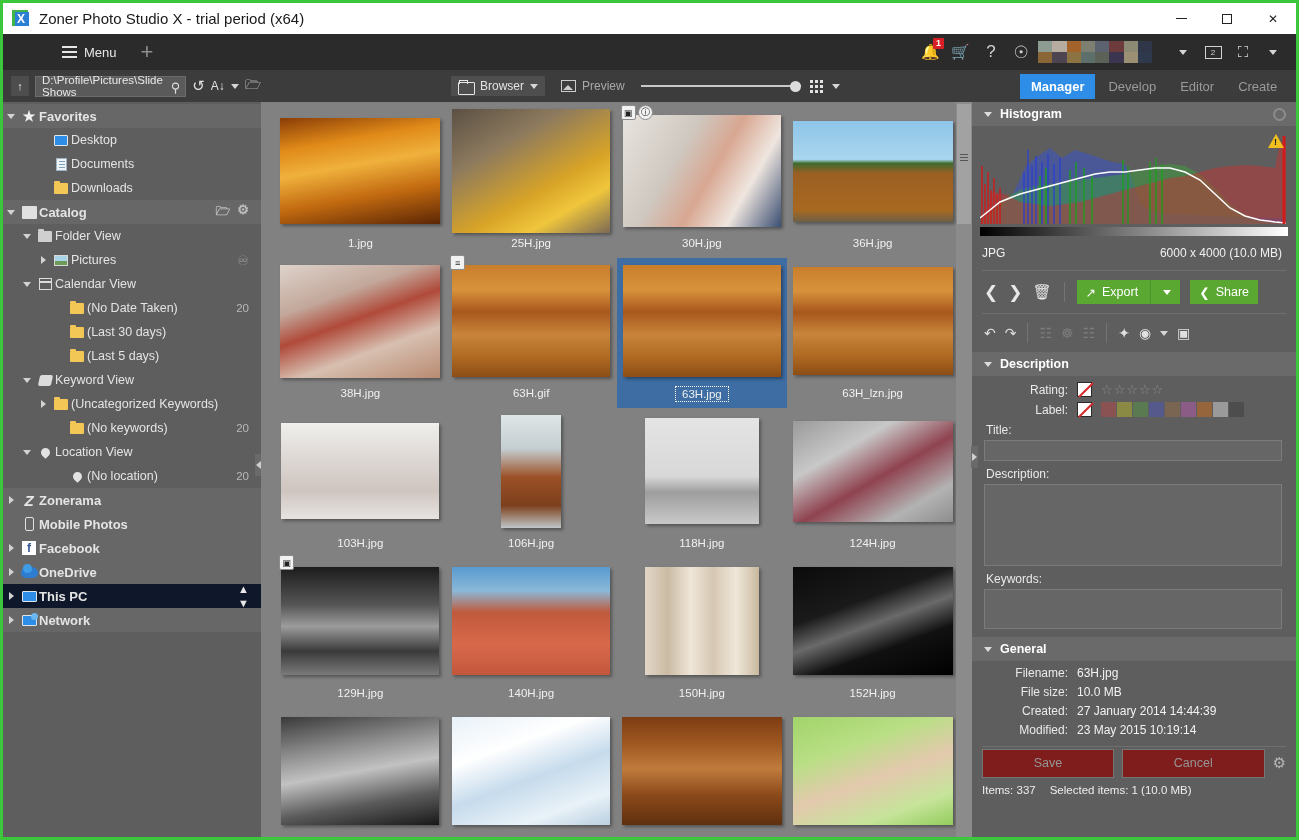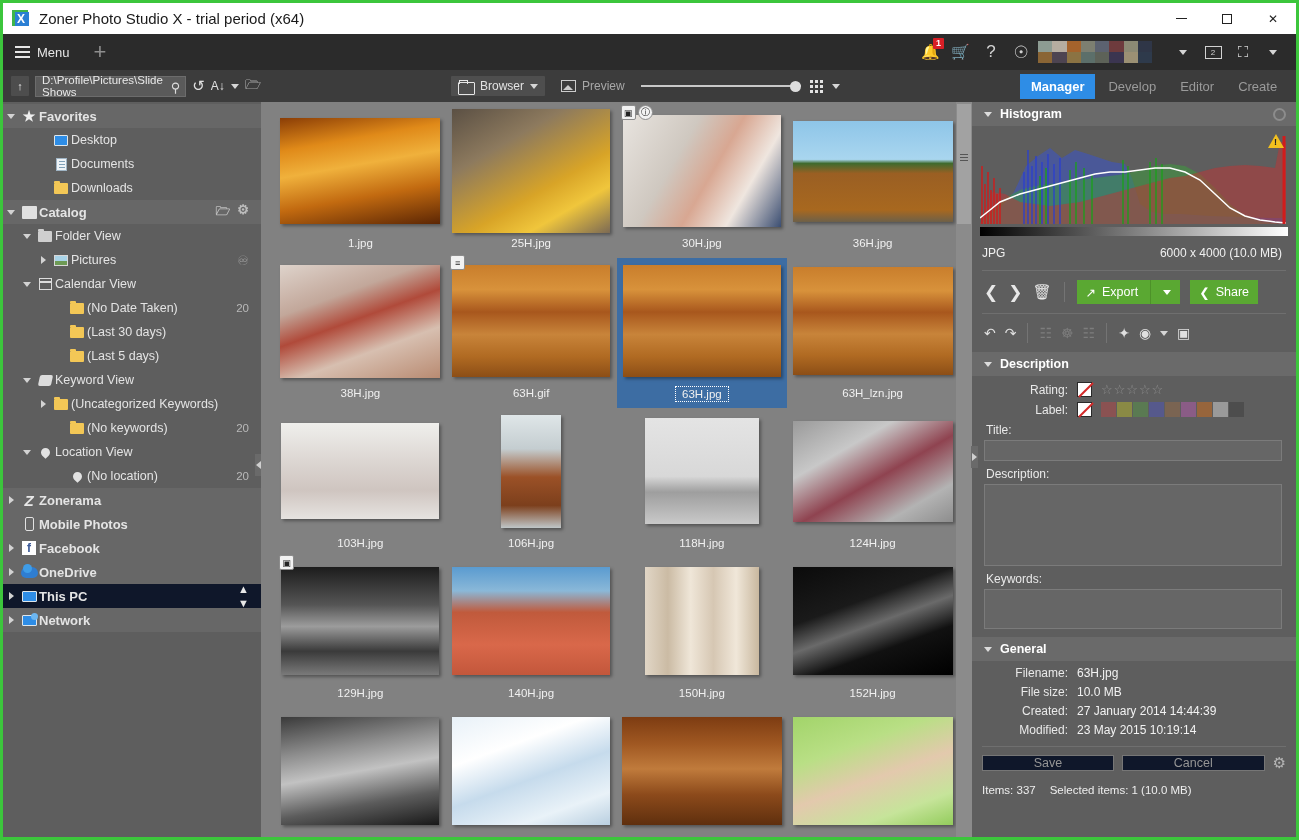--- a/index.html
+++ b/index.html
@@ -38,21 +38,21 @@
   }
   .wbtn .min { width:11px; height:1px; background:#222; }
   .wbtn .max { width:10px; height:10px; border:1px solid #222; }
 
   
   .menubar {
     flex: 0 0 36px; height: 36px; background: #2b2b2b;
     display:flex; align-items:stretch; position: relative;
   }
   .hamburger {
-    display:flex; align-items:center; gap:7px; padding: 0 10px 0 12px; cursor:pointer;
+    display:flex; align-items:center; gap:7px; padding: 0 10px 0 12px; cursor:pointer;margin-left:47px;
   }
   .hamburger .bars { display:flex; flex-direction:column; gap:3px; }
   .hamburger .bars i { display:block; width:15px; height:2px; background:#e6e6e6; }
   .hamburger .lbl { color:#e6e6e6; font-size:13px; }
   .doc-tab {
     background:#424242; color:#fff; font-size:13px; font-weight:bold;
     display:flex; align-items:center; gap:8px; padding: 0 46px 0 16px;
     min-width: 196px;
   }
   .folder-ico { display:inline-block; width:16px; height:13px; position:relative; }
@@ -204,21 +204,21 @@
   .flabel { color:#e9e9e9; font-size:12px; margin: 6px 0 3px 2px;}
   .finput { background:#666666; border:1px solid #7b7b7b; width:298px; }
   .finput.t1 { height:21px; }
   .finput.t2 { height:82px; }
   .finput.t3 { height:40px; }
   .gen { padding: 5px 12px 0 12px; }
   .grow { display:flex; gap:9px; margin-bottom:5px; font-size:12px; }
   .gkey { width:84px; text-align:right; color:#e9e9e9; }
   .gval { color:#f2f2f2; }
   .save-row { display:flex; align-items:center; gap:8px; padding: 0 10px; height:32px; }
-  .sbtn { flex:1 1 auto; height:16px; background:#0f172a; border:1px solid #767676; color:#959595; font-size:12.5px; display:flex; align-items:center; justify-content:center;}
+  .sbtn { flex:1 1 auto; height:29px; background:#7f1d1d; border:1px solid #767676; color:#959595; font-size:12.5px; display:flex; align-items:center; justify-content:center;}
   .statusbar { height:22px; background:#5e5e5e; display:flex; align-items:center; padding-left:10px; color:#ededed; font-size:11.5px; gap:14px;}
   .rp-handle { position:absolute; left:-1px; top:344px; width:7px; height:22px; background:#6a6a6a; display:flex; align-items:center; justify-content:center;}
   .rp-handle .tri { width:0;height:0;border-top:4px solid transparent;border-bottom:4px solid transparent;border-left:5px solid #cfcfcf; }
 </style>
 </head>
 <body>
 
 <div class="app">
 
   <div class="titlebar">

